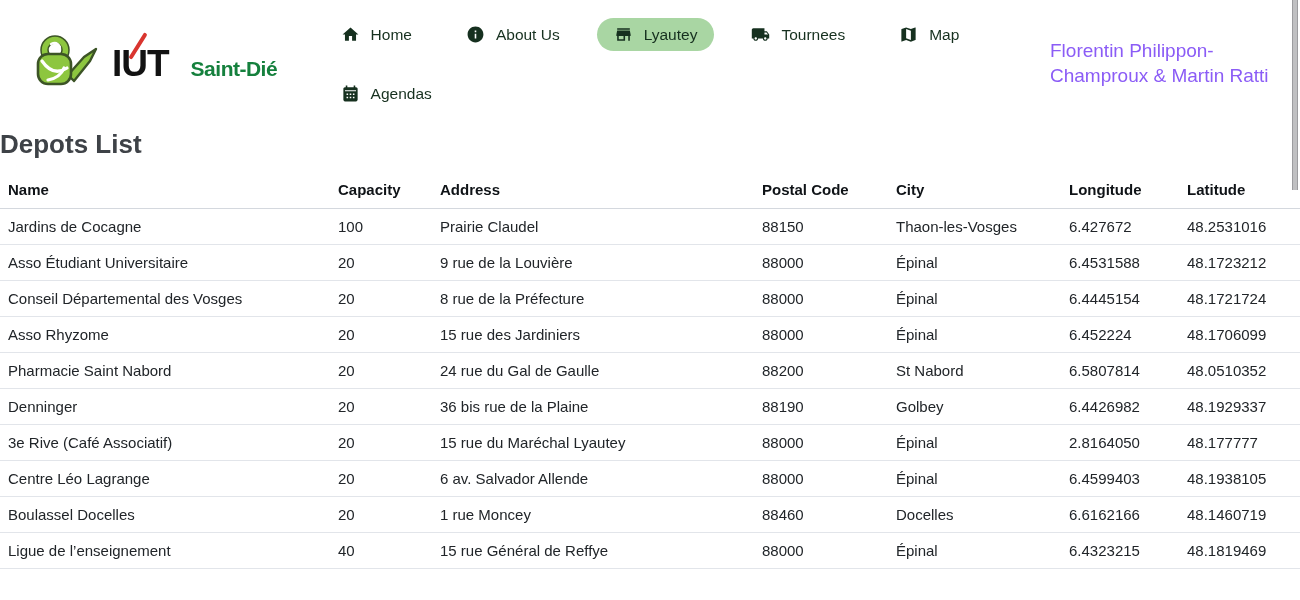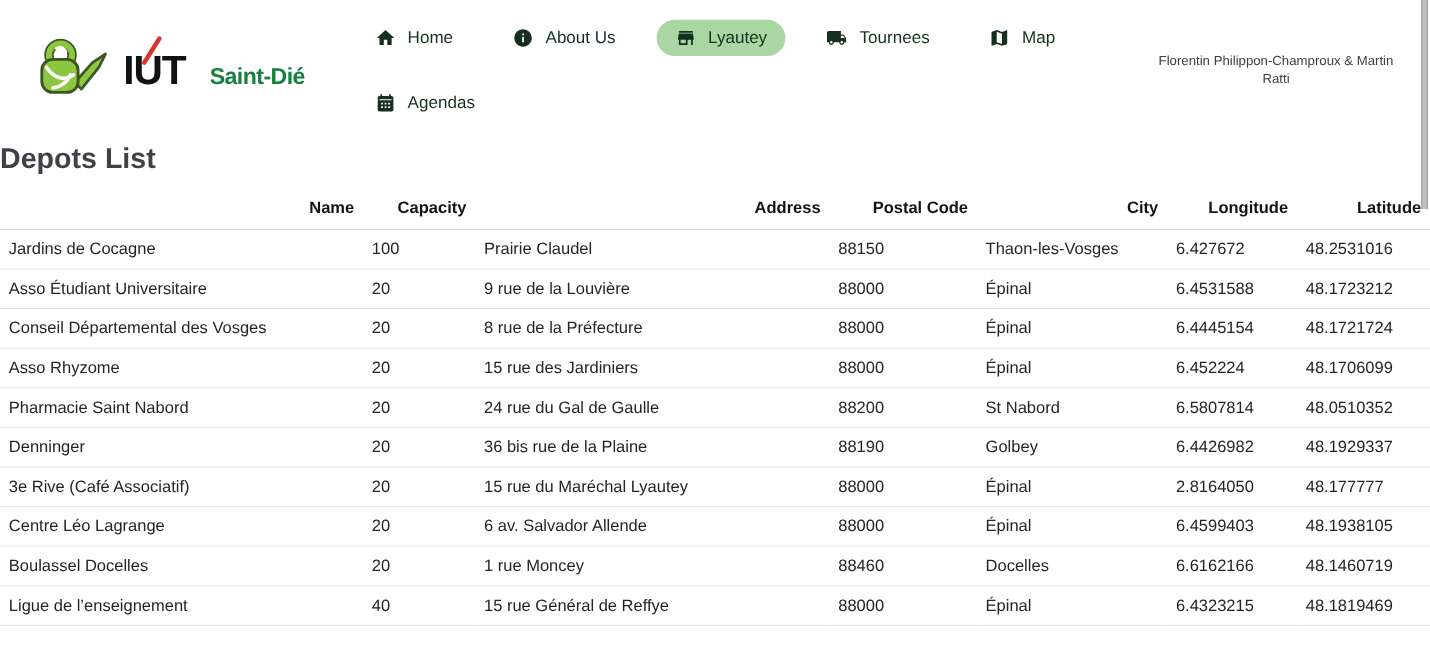--- a/index.html
+++ b/index.html
@@ -80,43 +80,43 @@
     cursor: pointer;
     white-space: nowrap;
   }
   .nav-item.active { background: var(--accent-green); }
   .nav-item .nav-icon { display: inline-flex; }
   .nav-item svg { width: 19px; height: 19px; fill: var(--nav-green); display: block; }
 
   .credit {
     flex: 0 0 auto;
     width: 220px;
-    text-align: center;
-    font-size: 12px;
+    text-align: left;
+    font-size: 19px;
     line-height: 1.3;
-    color: #404040;
+    color: #8b5cf6;
     margin-right: 14px;
   }
 
   
   .page-title {
     font-size: 26px;
     font-weight: 600;
     color: #3e4247;
     margin: 2px 0 12px 0;
     line-height: 1.1;
   }
   table.depots {
     width: 1300px;
     border-collapse: collapse;
     table-layout: fixed;
     font-size: 15px;
   }
   table.depots th {
-    text-align: right;
+    text-align: left;
     font-weight: 700;
     color: #0f1317;
     padding: 10px 8px 10px 8px;
     border-bottom: 1px solid var(--header-border);
     white-space: nowrap;
   }
   table.depots td {
     padding: 0 8px;
     height: 36px;
     border-bottom: 1px solid var(--row-border);

